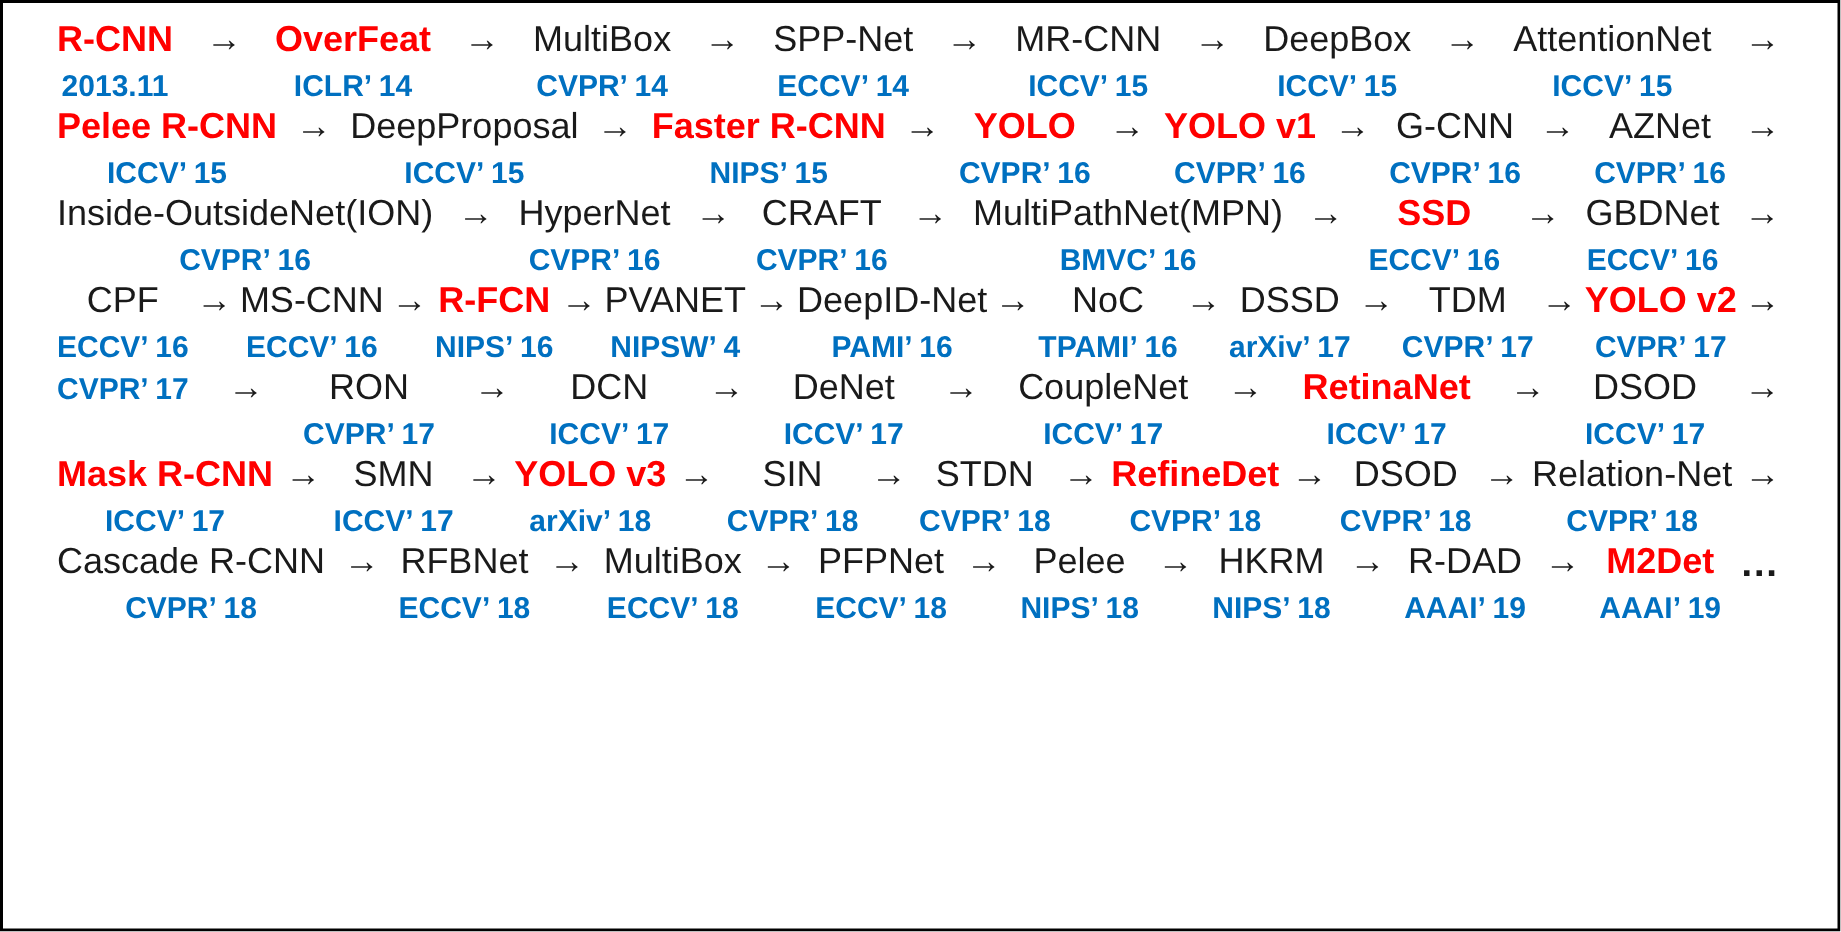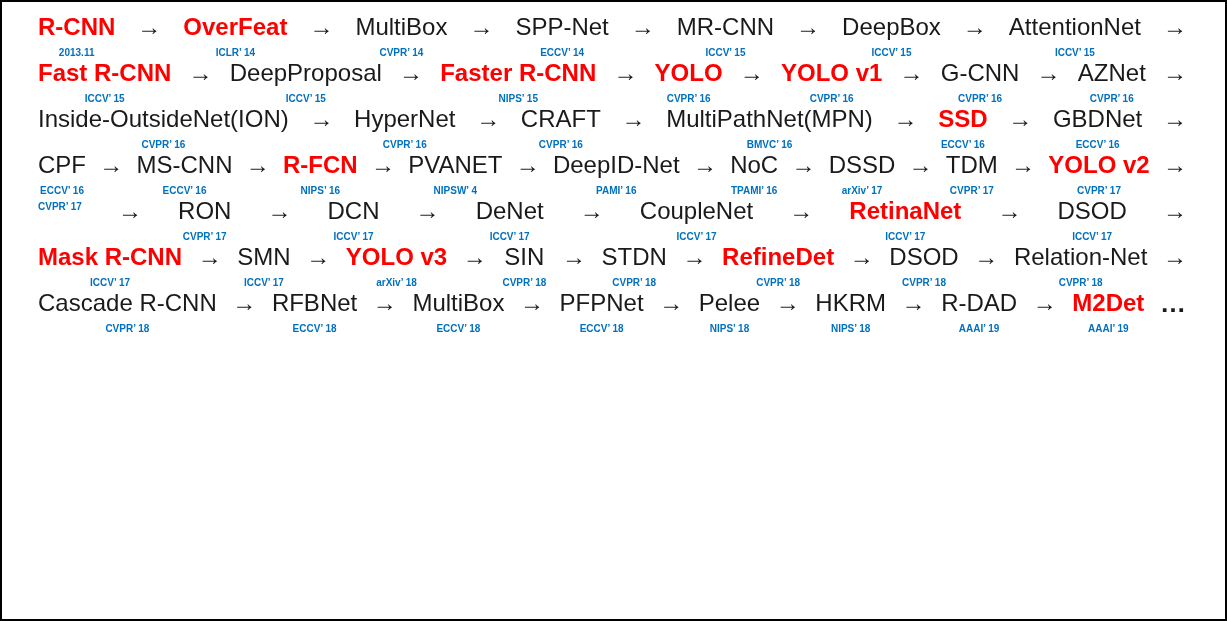--- a/index.html
+++ b/index.html
@@ -42,21 +42,21 @@
     color: var(--text, #1a1a1a);
     white-space: nowrap;
     letter-spacing: 0px;
   }
   .name .hl {
     color: var(--hl, #ff0000);
     font-weight: 700;
   }
   .venue {
     margin-top: 5px;
-    font-size: 10px;
+    font-size: 20px;
     font-weight: 700;
     color: var(--venue, #0070c0);
     white-space: nowrap;
   }
   .arrow {
     font-size: 24px;
     line-height: 30px;
     color: var(--text, #1a1a1a);
     flex: 0 0 auto;
     padding: 0 2px;
@@ -104,21 +104,21 @@
         </div>
         <span class="arrow">→</span>
         <div class="node">
           <div class="name"><span>AttentionNet</span></div>
           <div class="venue">ICCV’ 15</div>
         </div>
         <span class="arrow">→</span>
       </div>
       <div class="row">
         <div class="node">
-          <div class="name"><span class="hl">Fast R-CNN</span></div>
+          <div class="name"><span class="hl">Pelee R-CNN</span></div>
           <div class="venue">ICCV’ 15</div>
         </div>
         <span class="arrow">→</span>
         <div class="node">
           <div class="name"><span>DeepProposal</span></div>
           <div class="venue">ICCV’ 15</div>
         </div>
         <span class="arrow">→</span>
         <div class="node">
           <div class="name"><span class="hl">Faster R-CNN</span></div>

